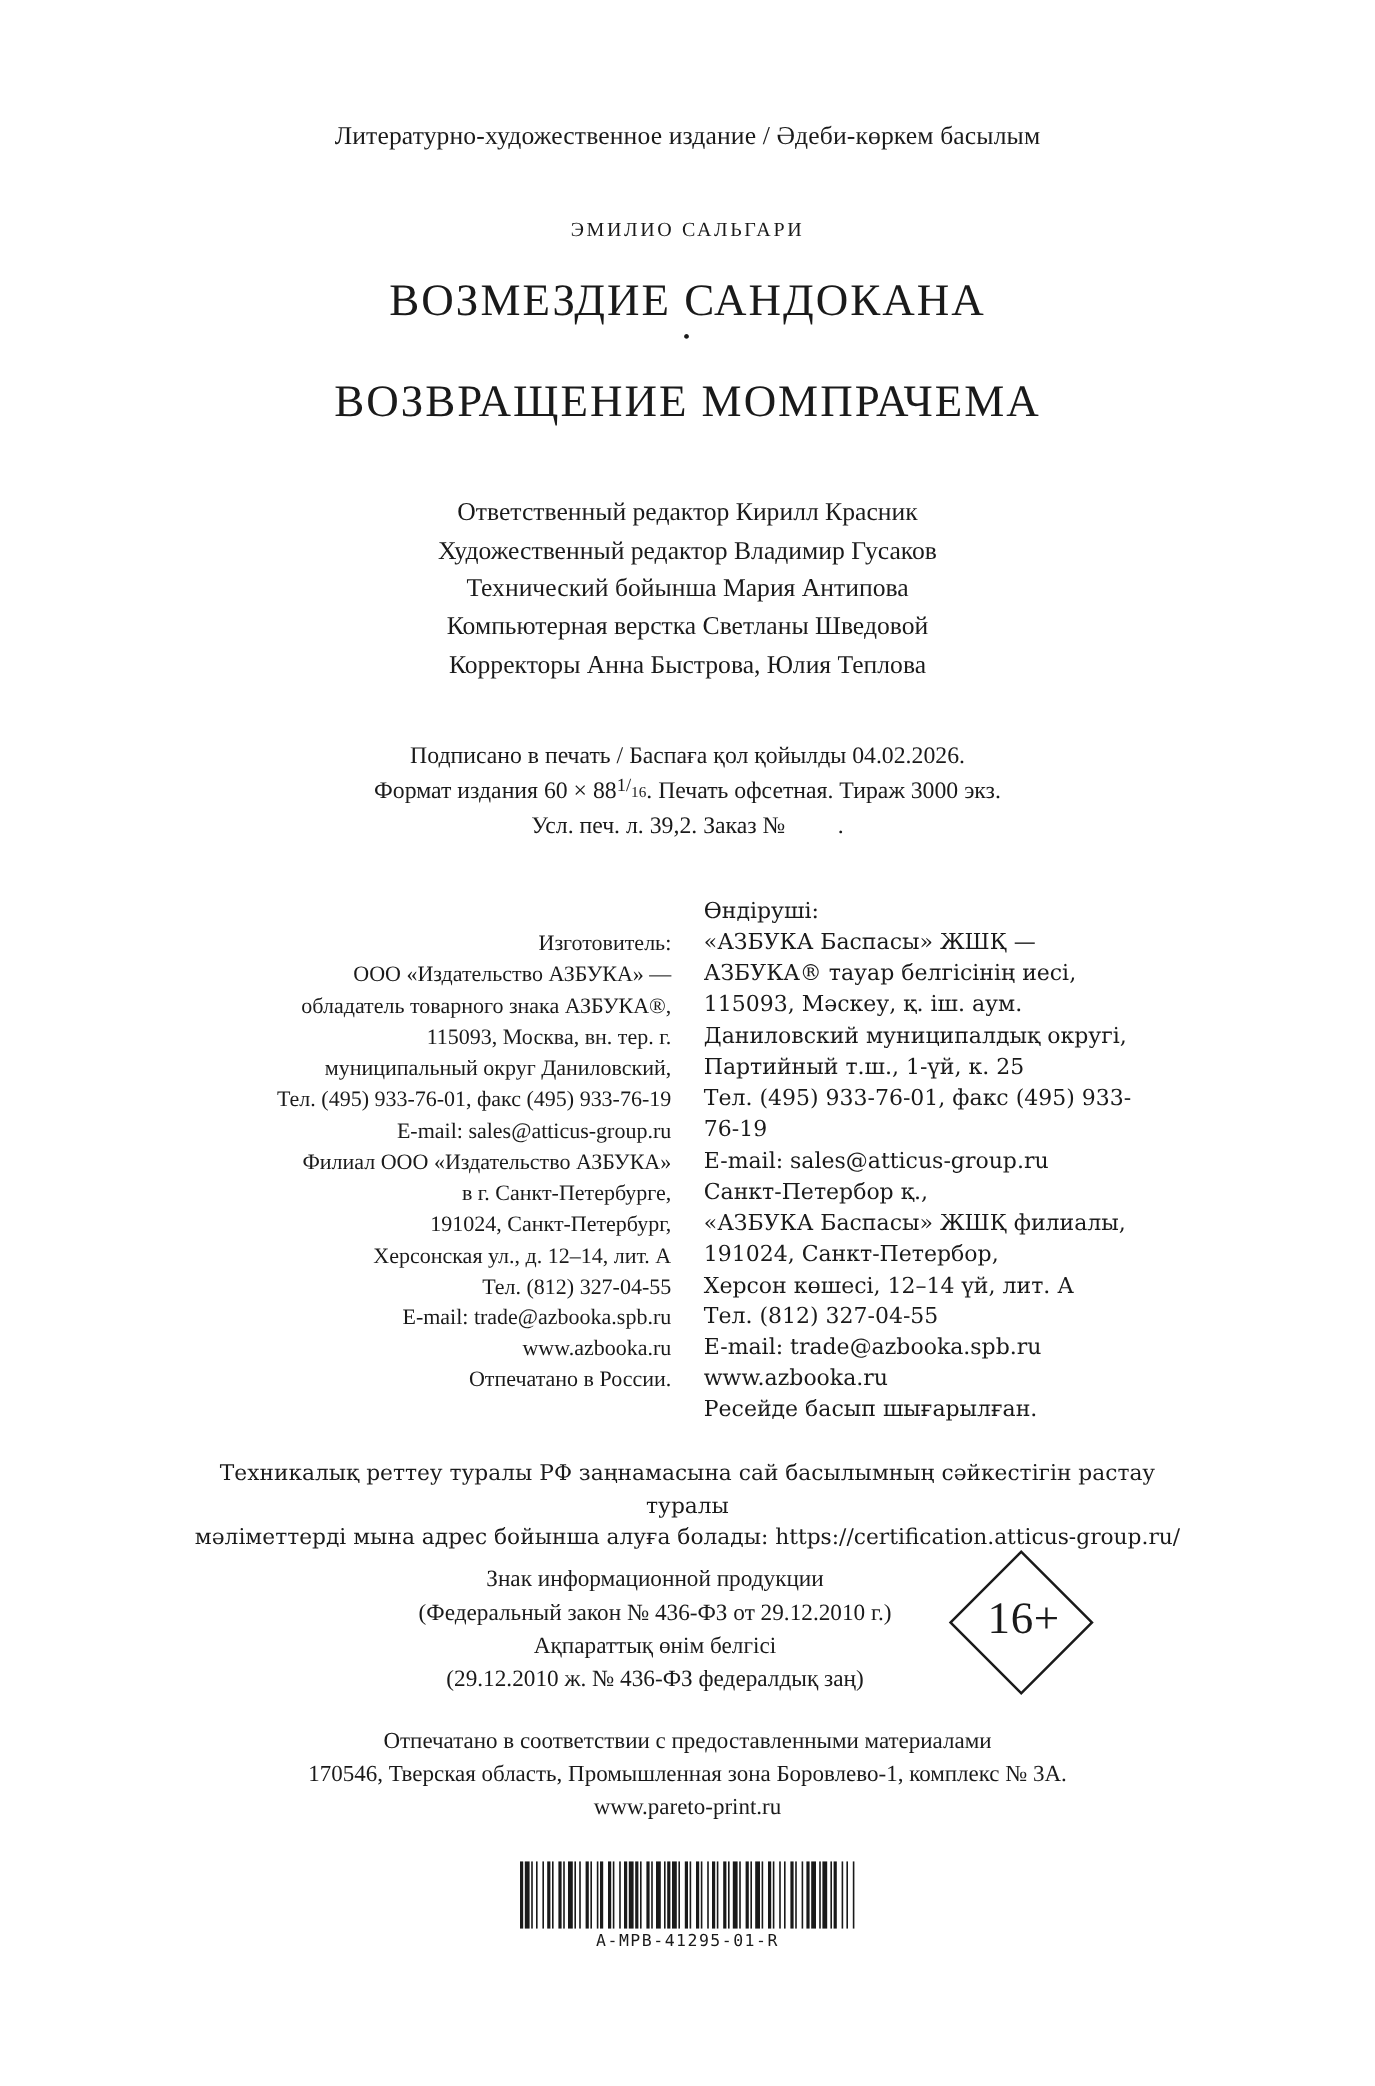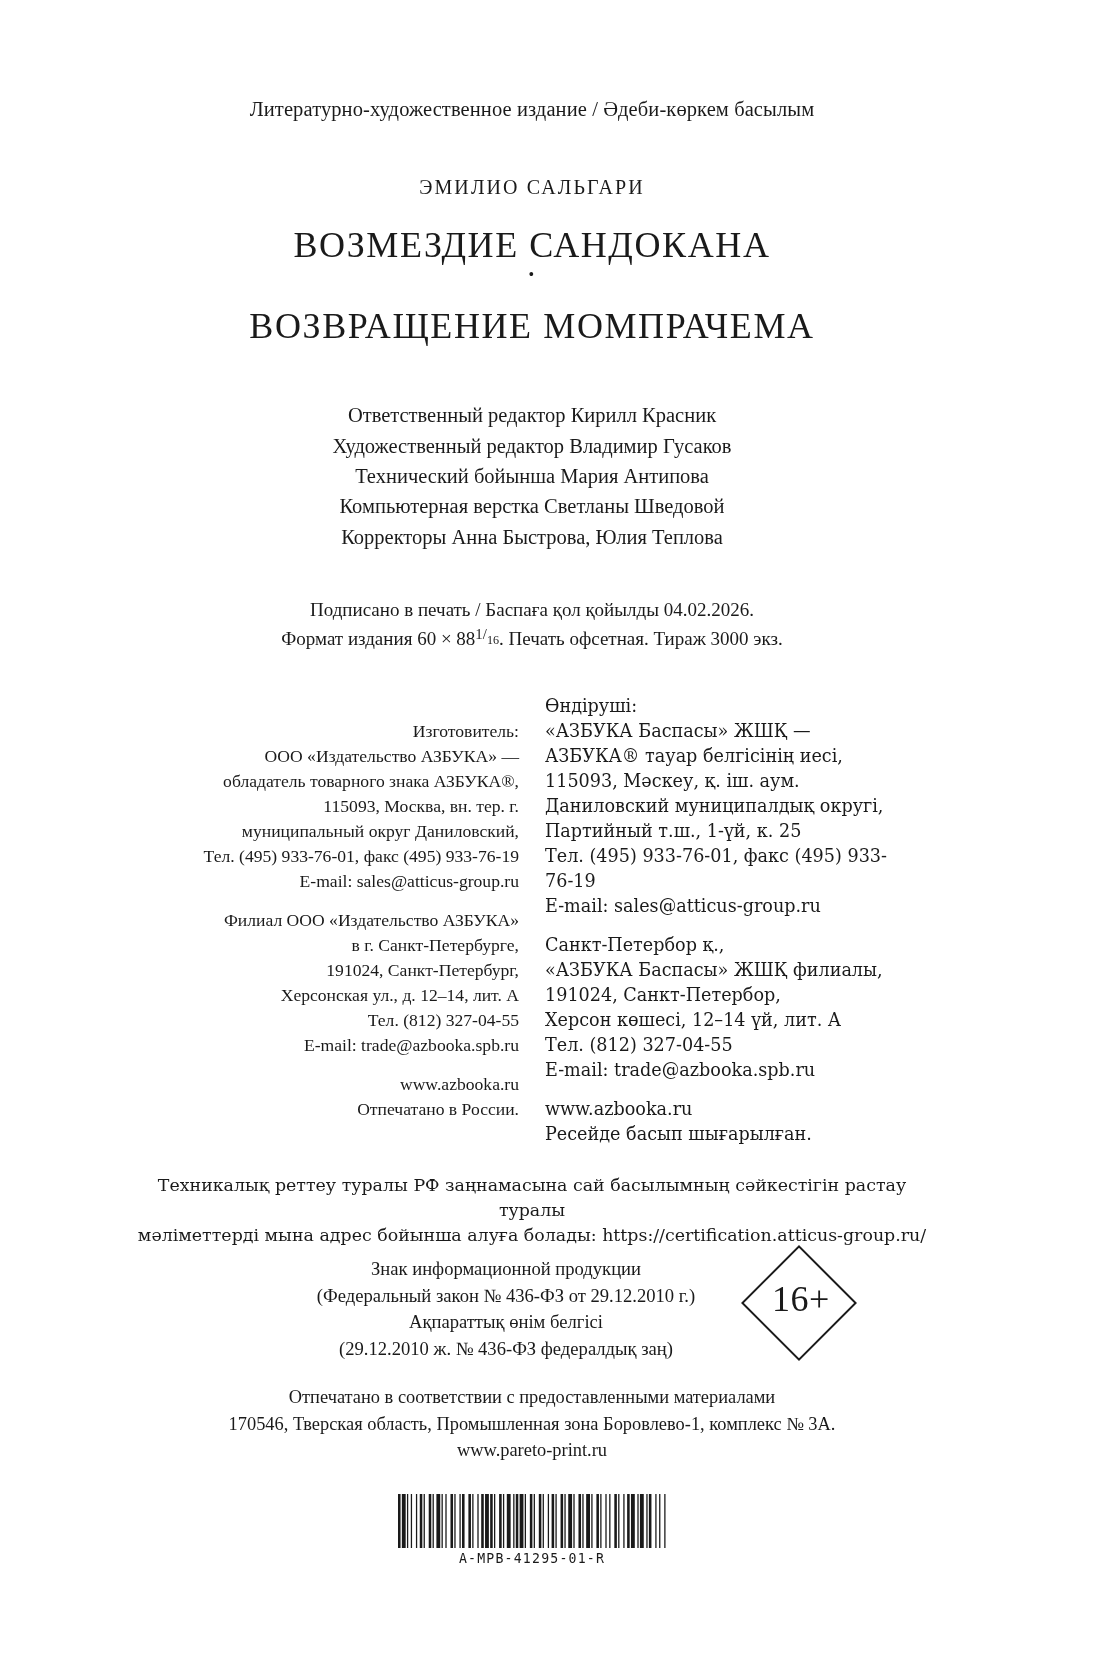--- a/index.html
+++ b/index.html
@@ -11,36 +11,36 @@
     position: relative;
     width: 1100px;
     height: 1669px;
     background: #ffffff;
     color: #1a1a1a;
     font-family: "Liberation Serif", "DejaVu Serif", serif;
     overflow: hidden;
   }
   .content {
     position: absolute;
-    left: 132px;
+    left: 150px;
     top: 0;
     width: 800px;
     text-align: center;
   }
 
   
   .edition-line {
     font-size: 20.5px;
     letter-spacing: 0.1px;
     margin-top: 98px;
     white-space: nowrap;
   }
 
   .author {
-    font-size: 20px;
+    font-size: 16px;
     letter-spacing: 2.1px;
     margin-top: 55px;
   }
 
   .book-title {
     font-size: 36px;
     letter-spacing: 1.6px;
     line-height: 1.22;
     margin-top: 25px;
     white-space: nowrap;
@@ -90,21 +90,21 @@
     font-family: "Liberation Serif", "DejaVu Serif", serif;
   }
   .col-kz {
     width: 352px;
     text-align: left;
     padding-left: 13px;
     font-size: 17.6px;
     line-height: 1.42;
     font-family: "DejaVu Serif", "Liberation Serif", serif;
   }
-  .blk + .blk { margin-top: 14px; }
+  .blk + .blk { }
 
   
   .cert {
     margin-top: 26px;
     font-size: 17.4px;
     line-height: 1.45;
     font-family: "DejaVu Serif", "Liberation Serif", serif;
   }
 
   
@@ -185,20 +185,23 @@
       <div>Корректоры Анна Быстрова, Юлия Теплова</div>
     </div>
 
     <div class="printinfo">
       <div>
         <span>Подписано в печать / Баспаға қол қойылды</span>
         <span>04.02.2026.</span>
       </div>
       <div>
         <span>Формат издания 60 × 88</span><span class="frac"><span>1</span>/<sub>16</sub></span><span>. Печать офсетная. Тираж 3000 экз.</span>
+      </div>
+      <div>
+        <span>Усл. печ. л. 39,2. Заказ №</span><span class="gap-order"></span><span>.</span>
       </div>
     </div>
 
     <div class="cols">
 
       <div class="col-ru">
         <div class="blk">
           <div>Изготовитель:</div>
           <div>ООО «Издательство АЗБУКА» —</div>
           <div>обладатель товарного знака АЗБУКА®,</div>

